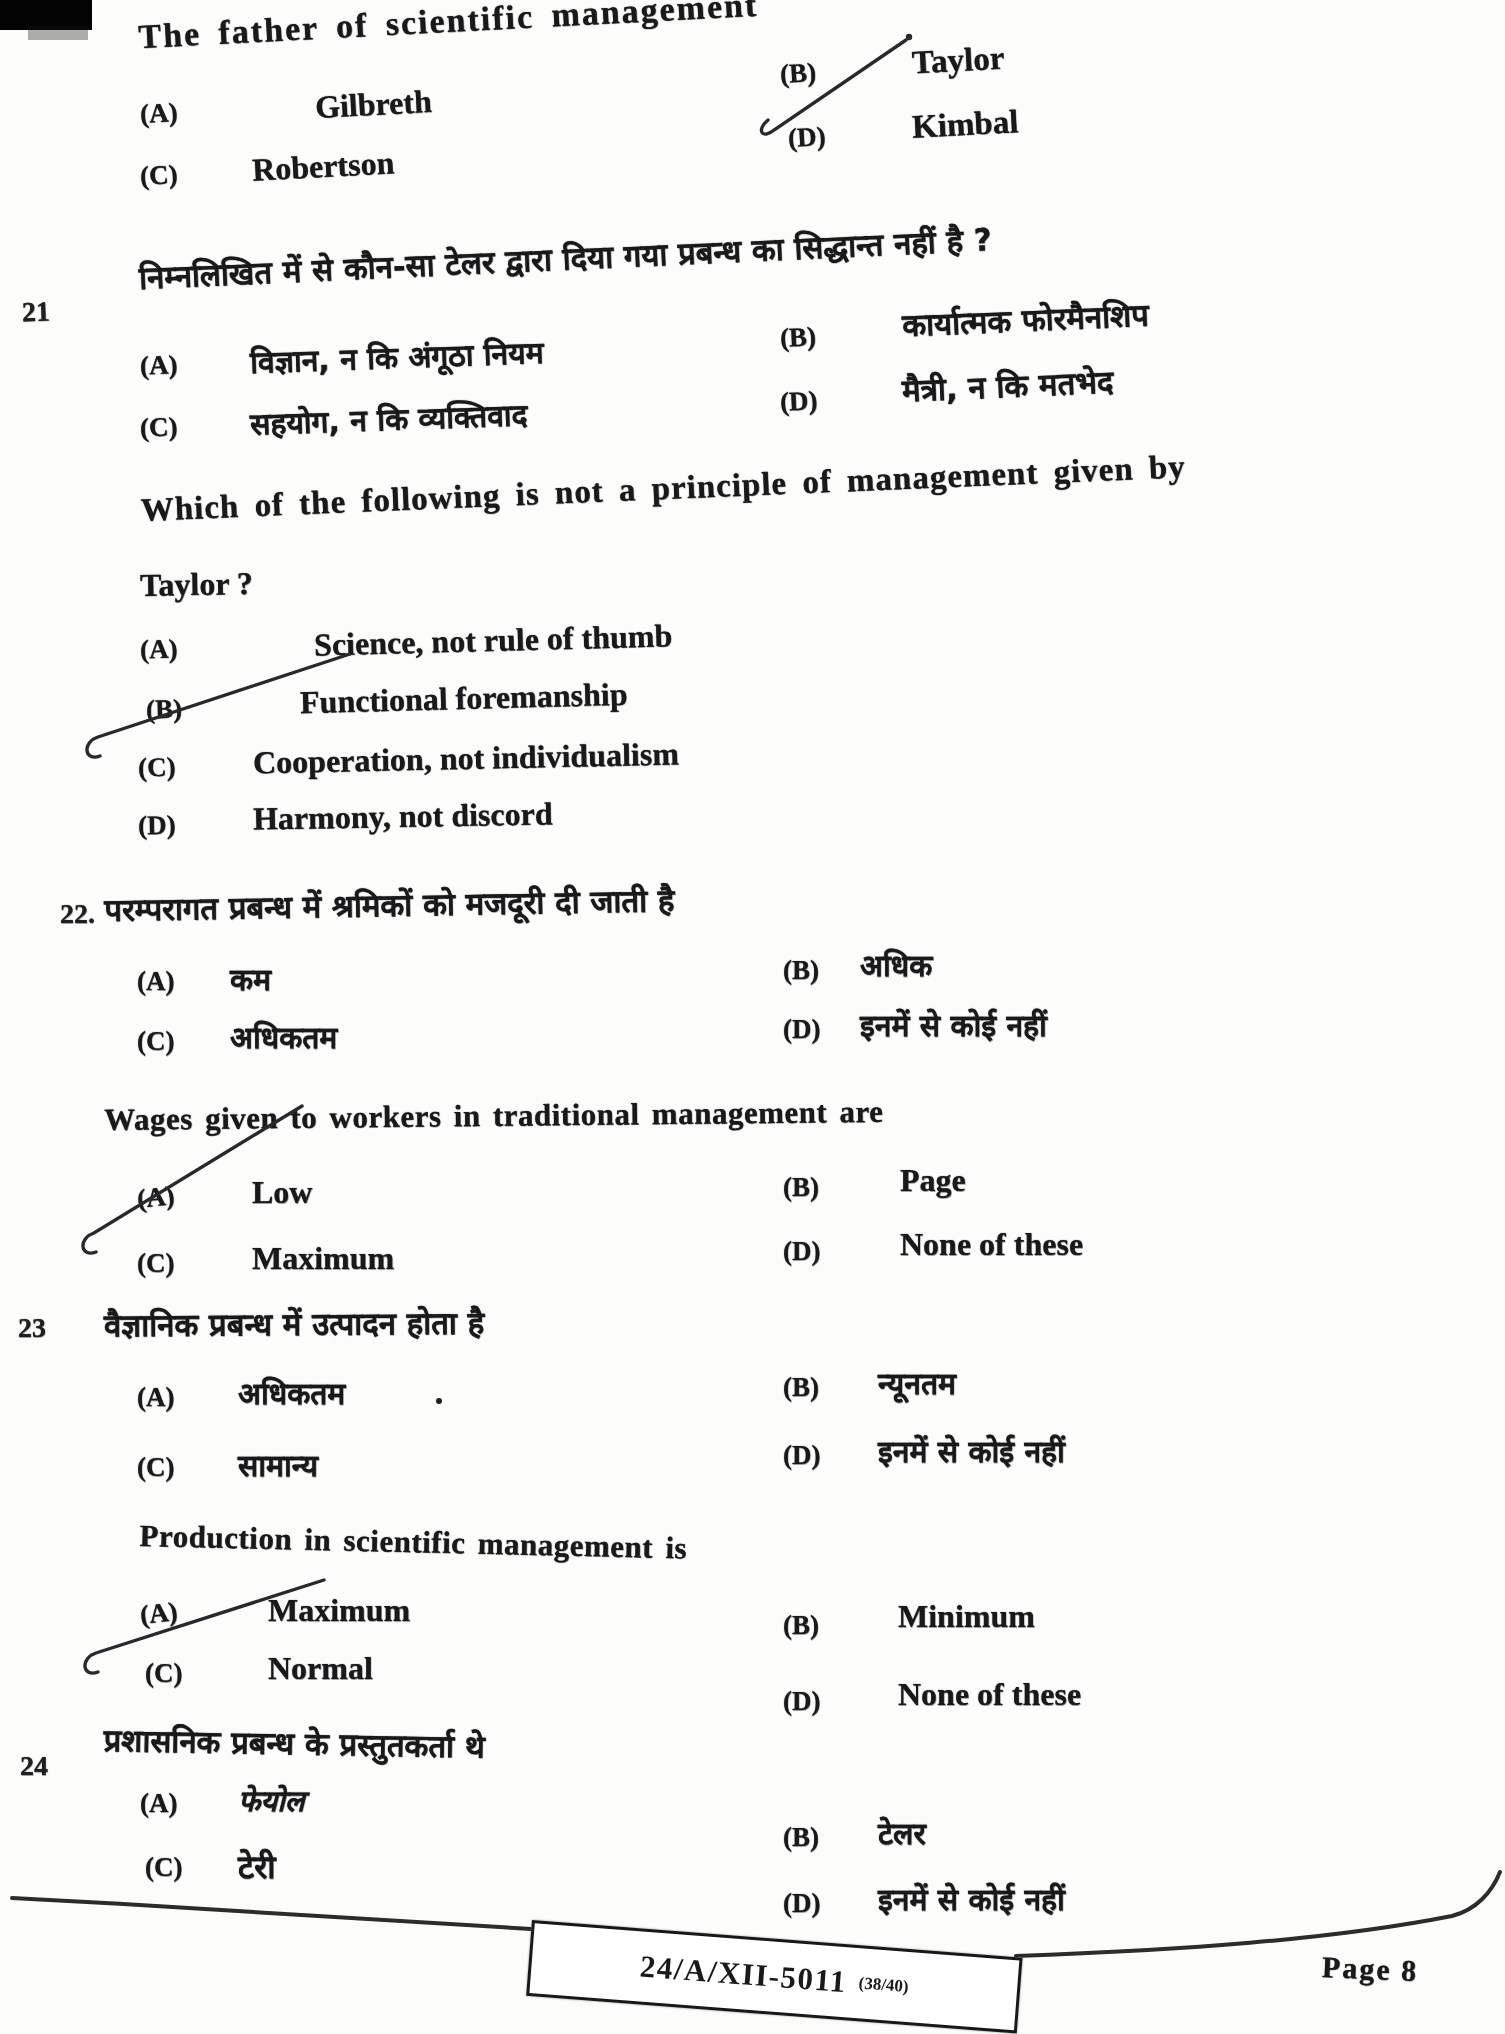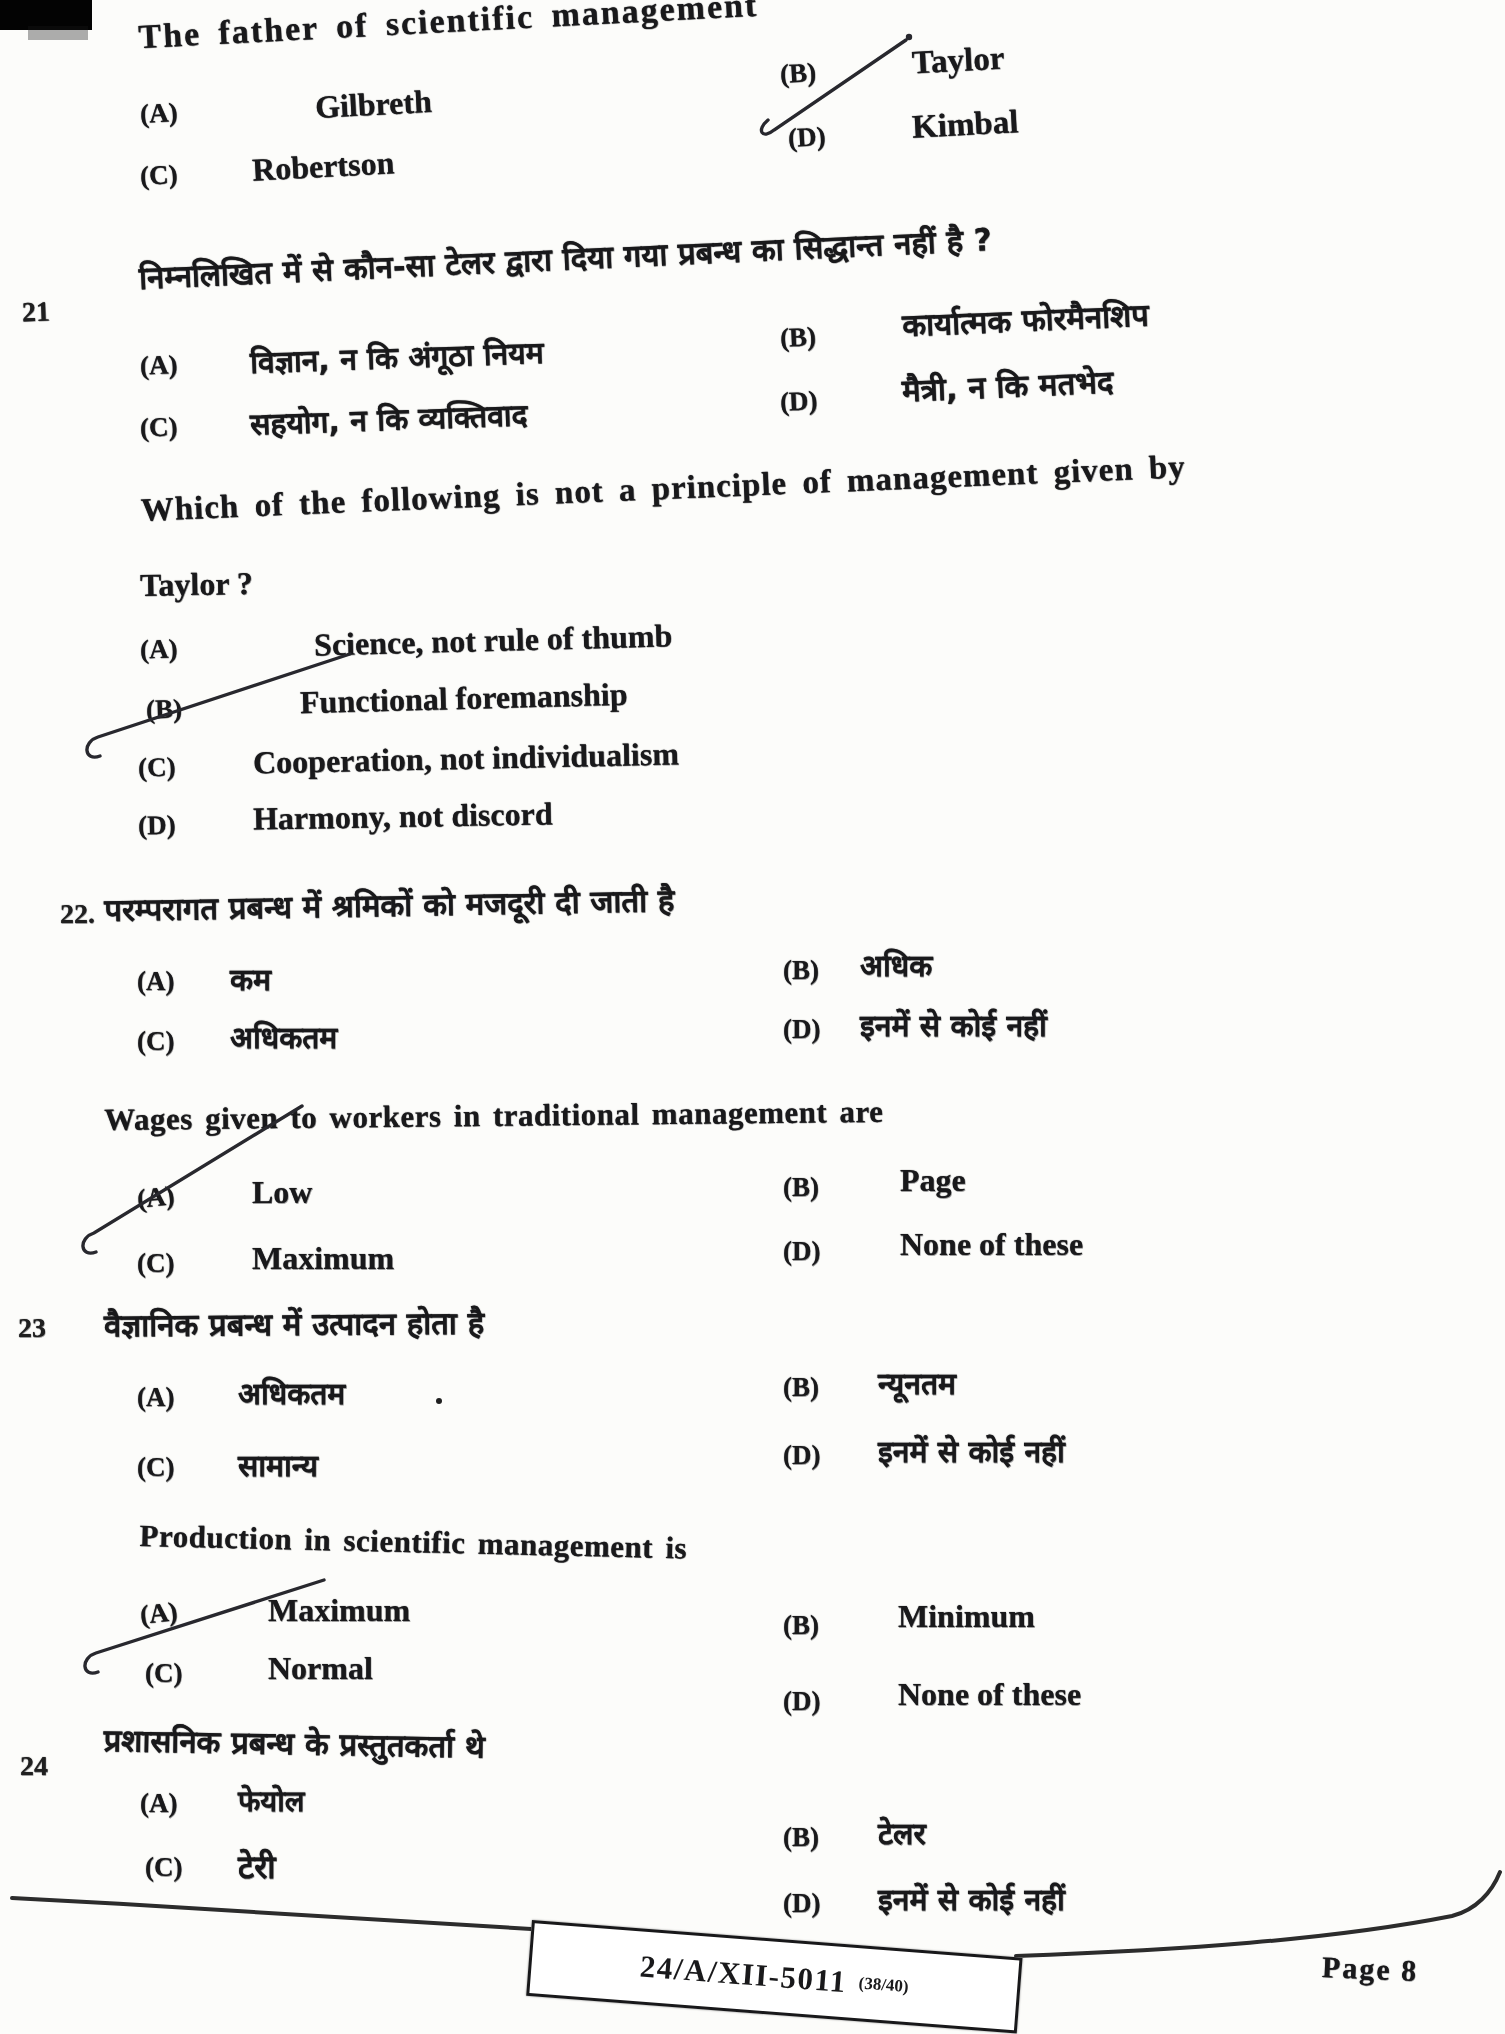--- a/index.html
+++ b/index.html
@@ -140,21 +140,21 @@
     <div class="t lbl" style="left:145px; top:1658px;">(C)</div>
     <div class="t en" style="left:268px; top:1650px; font-size:32px;">Normal</div>
 
     <div class="t lbl" style="left:783px; top:1686px;">(D)</div>
     <div class="t en" style="left:898px; top:1676px; font-size:32px;">None of these</div>
 
     <div class="t qnum" style="left:20px; top:1730px;margin-top:20px;">24</div>
     <div class="t hi" style="left:104px; top:1718px; font-size:31px; transform:rotate(1deg); transform-origin:left top;">प्रशासनिक प्रबन्ध के प्रस्तुतकर्ता थे</div>
 
     <div class="t lbl" style="left:140px; top:1788px;">(A)</div>
-    <div class="t hi" style="left:238px; top:1780px; font-size:29px;">फेयोल</div>
+    <div class="t hi" style="left:238px; top:1780px; font-size:29px;font-style:italic;">फेयोल</div>
 
     <div class="t lbl" style="left:783px; top:1822px;">(B)</div>
     <div class="t hi" style="left:878px; top:1812px; font-size:30px;">टेलर</div>
 
     <div class="t lbl" style="left:145px; top:1852px;">(C)</div>
     <div class="t hi" style="left:238px; top:1844px; font-size:32px;">टेरी</div>
 
     <div class="t lbl" style="left:783px; top:1888px;">(D)</div>
     <div class="t hi" style="left:878px; top:1878px; font-size:30px;">इनमें से कोई नहीं</div>
 

